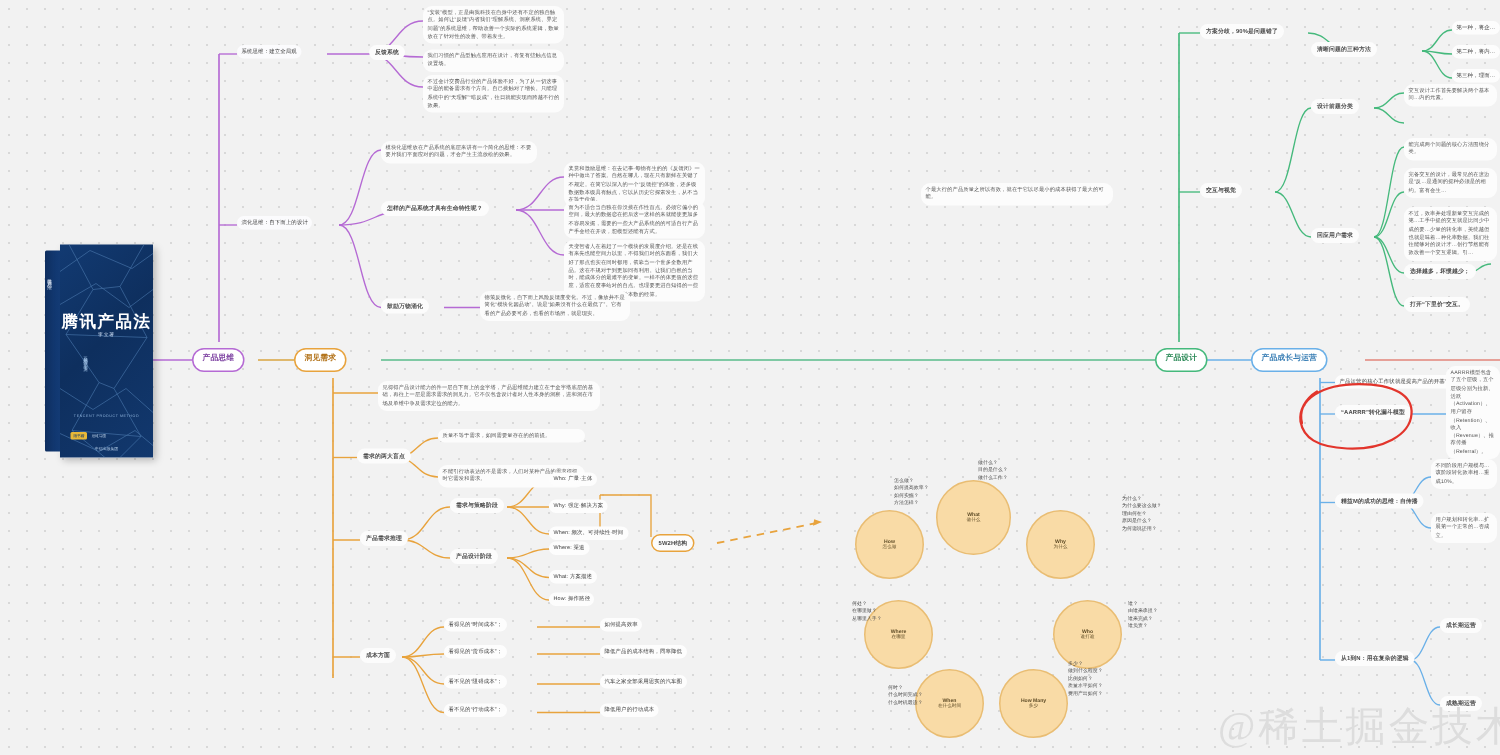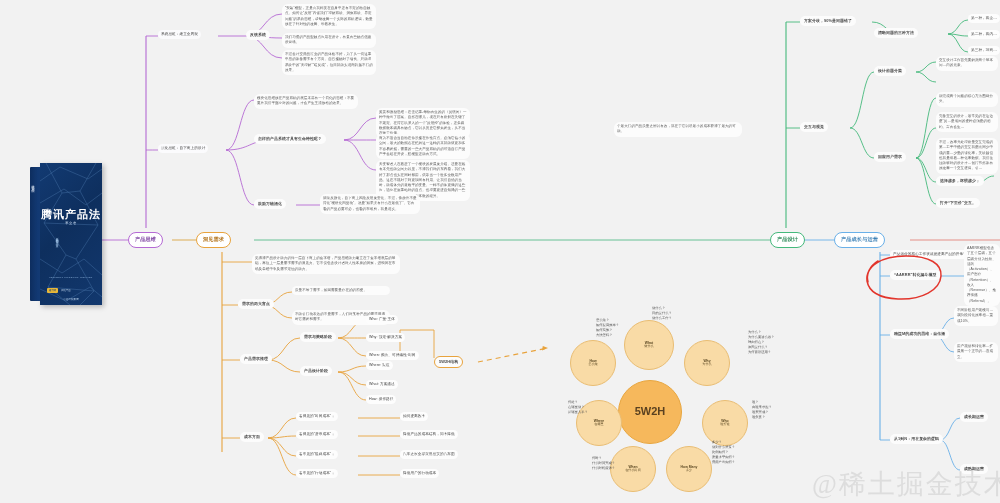--- a/index.html
+++ b/index.html
@@ -293,23 +293,20 @@
   <div class="node" style="left:296px;top:469px;">看不见的“行动成本”；</div>
 
   <div class="node" style="left:400px;top:412px;">如何提高效率</div>
   <div class="node" style="left:400px;top:430px;">降低产品的成本结构，同率降低</div>
   <div class="node" style="left:400px;top:450px;">汽车之家全部采用思实的汽车图</div>
   <div class="node" style="left:400px;top:469px;">降低用户的行动成本</div>
 
   <div class="node sub" style="left:434px;top:356px;border:0.8px solid #e8a33d;">5W2H结构</div>
 
   <div id="wheel">
-    <div class="circ center">
-      <div class="en">5W2H</div>
-    </div>
 
     <div class="circ" style="left:68px;top:2px;width:48px;height:48px;">
       <div class="en">What</div>
       <div class="cn">做什么</div>
     </div>
     <div class="circ" style="left:128px;top:22px;width:44px;height:44px;">
       <div class="en">Why</div>
       <div class="cn">为什么</div>
     </div>
     <div class="circ" style="left:146px;top:82px;width:44px;height:44px;">

